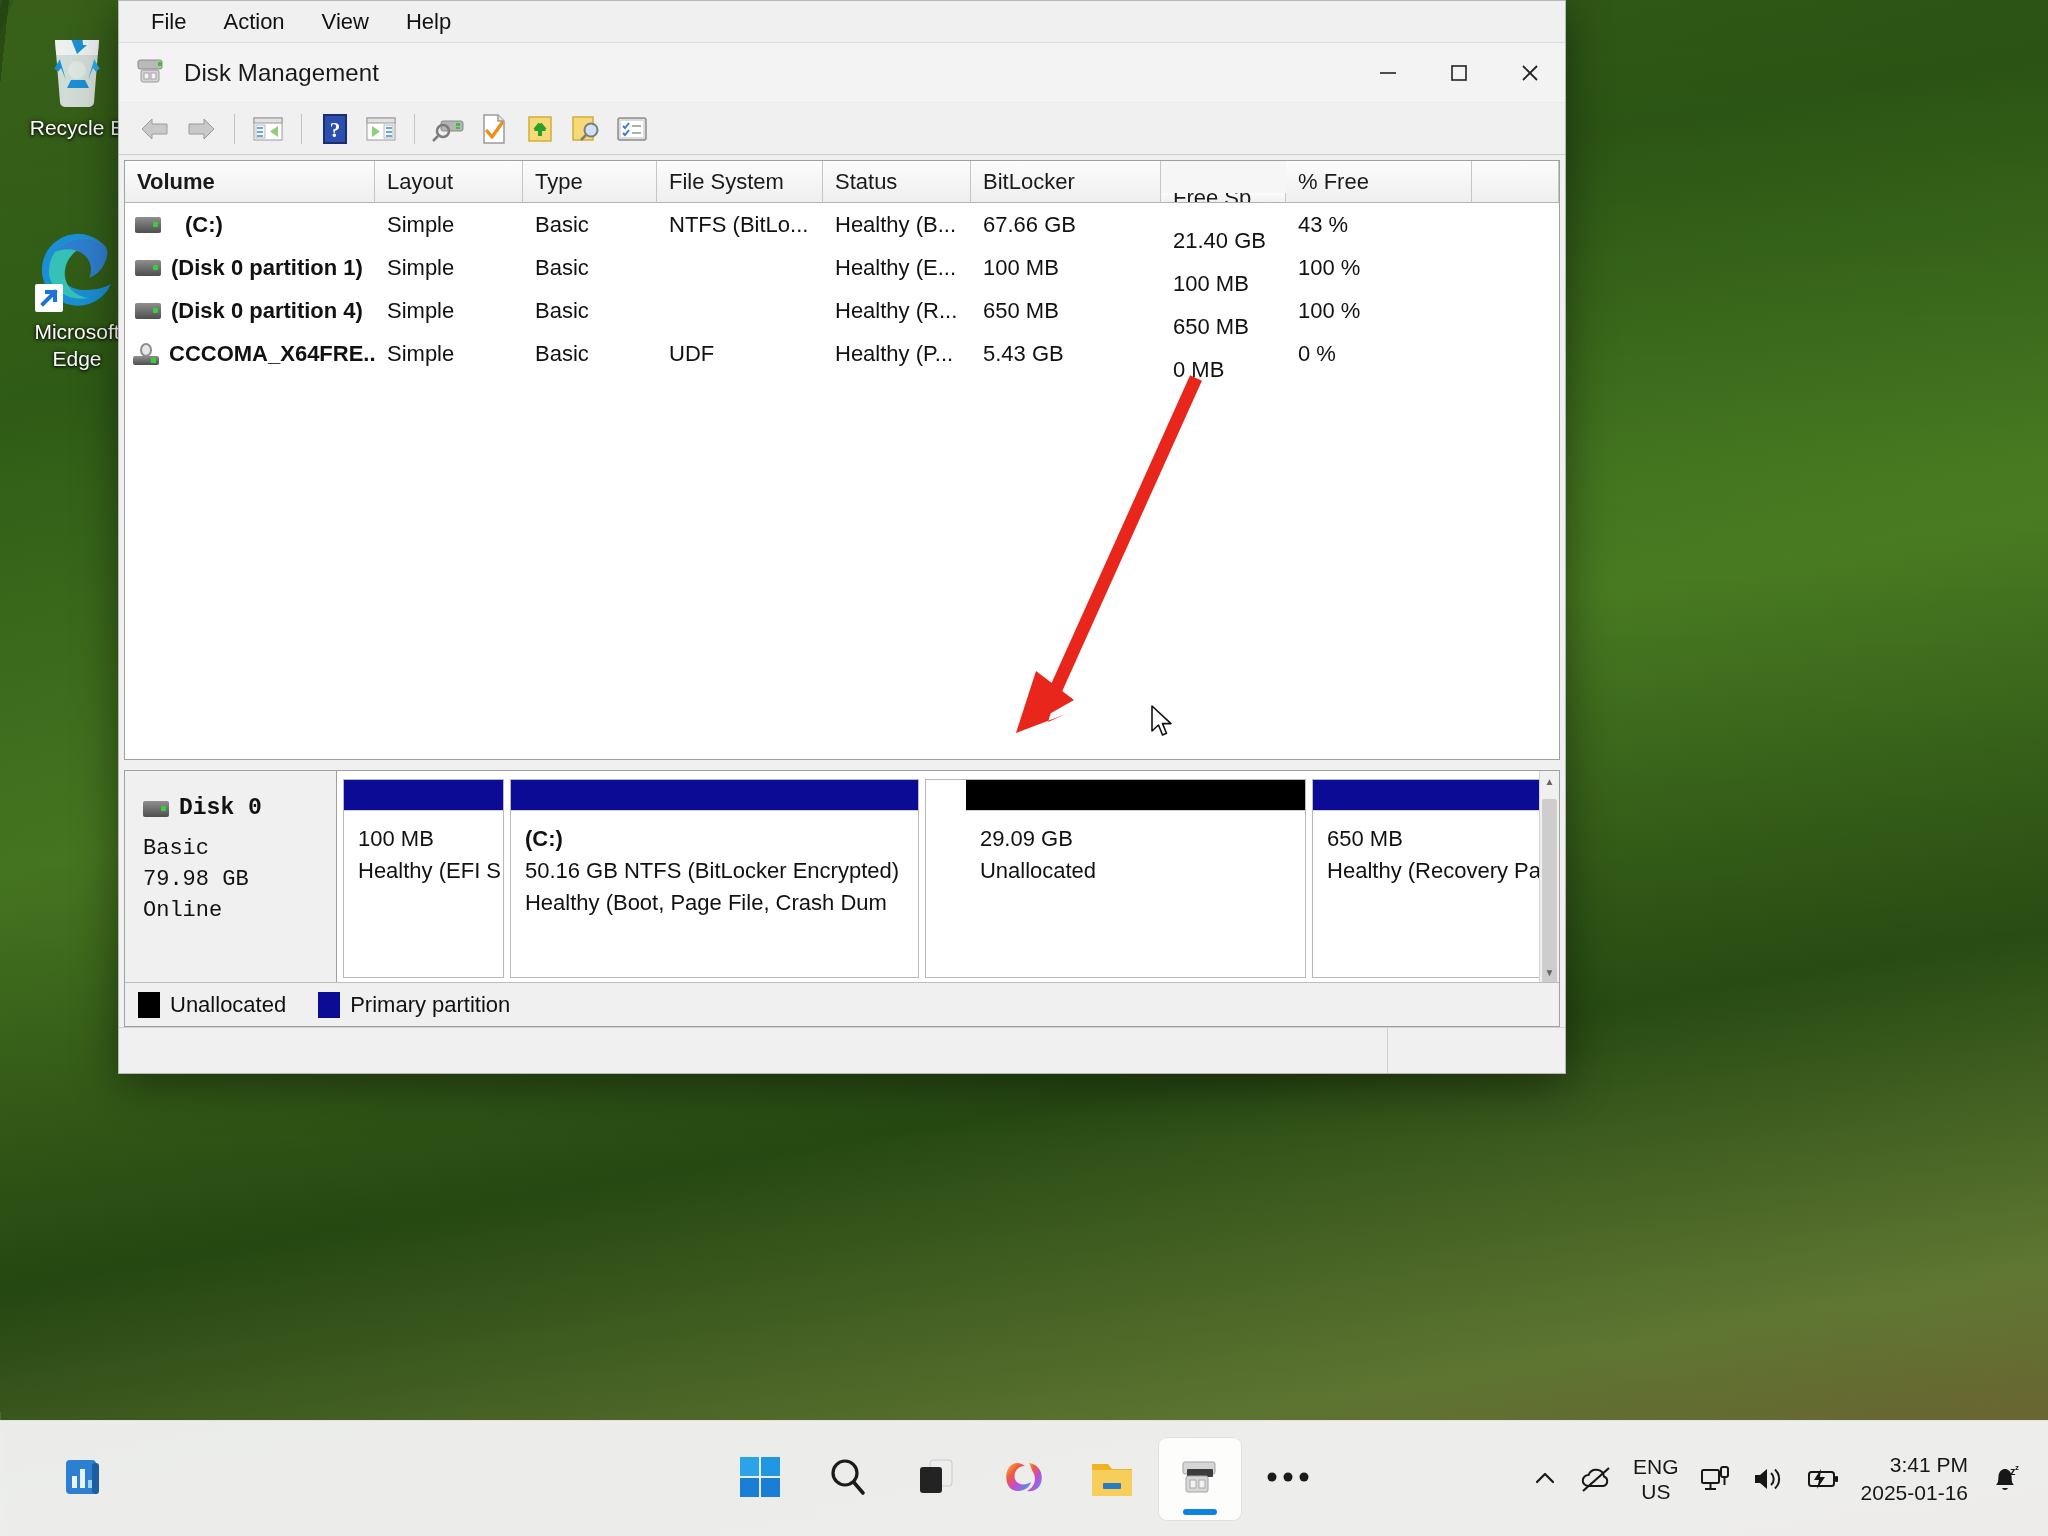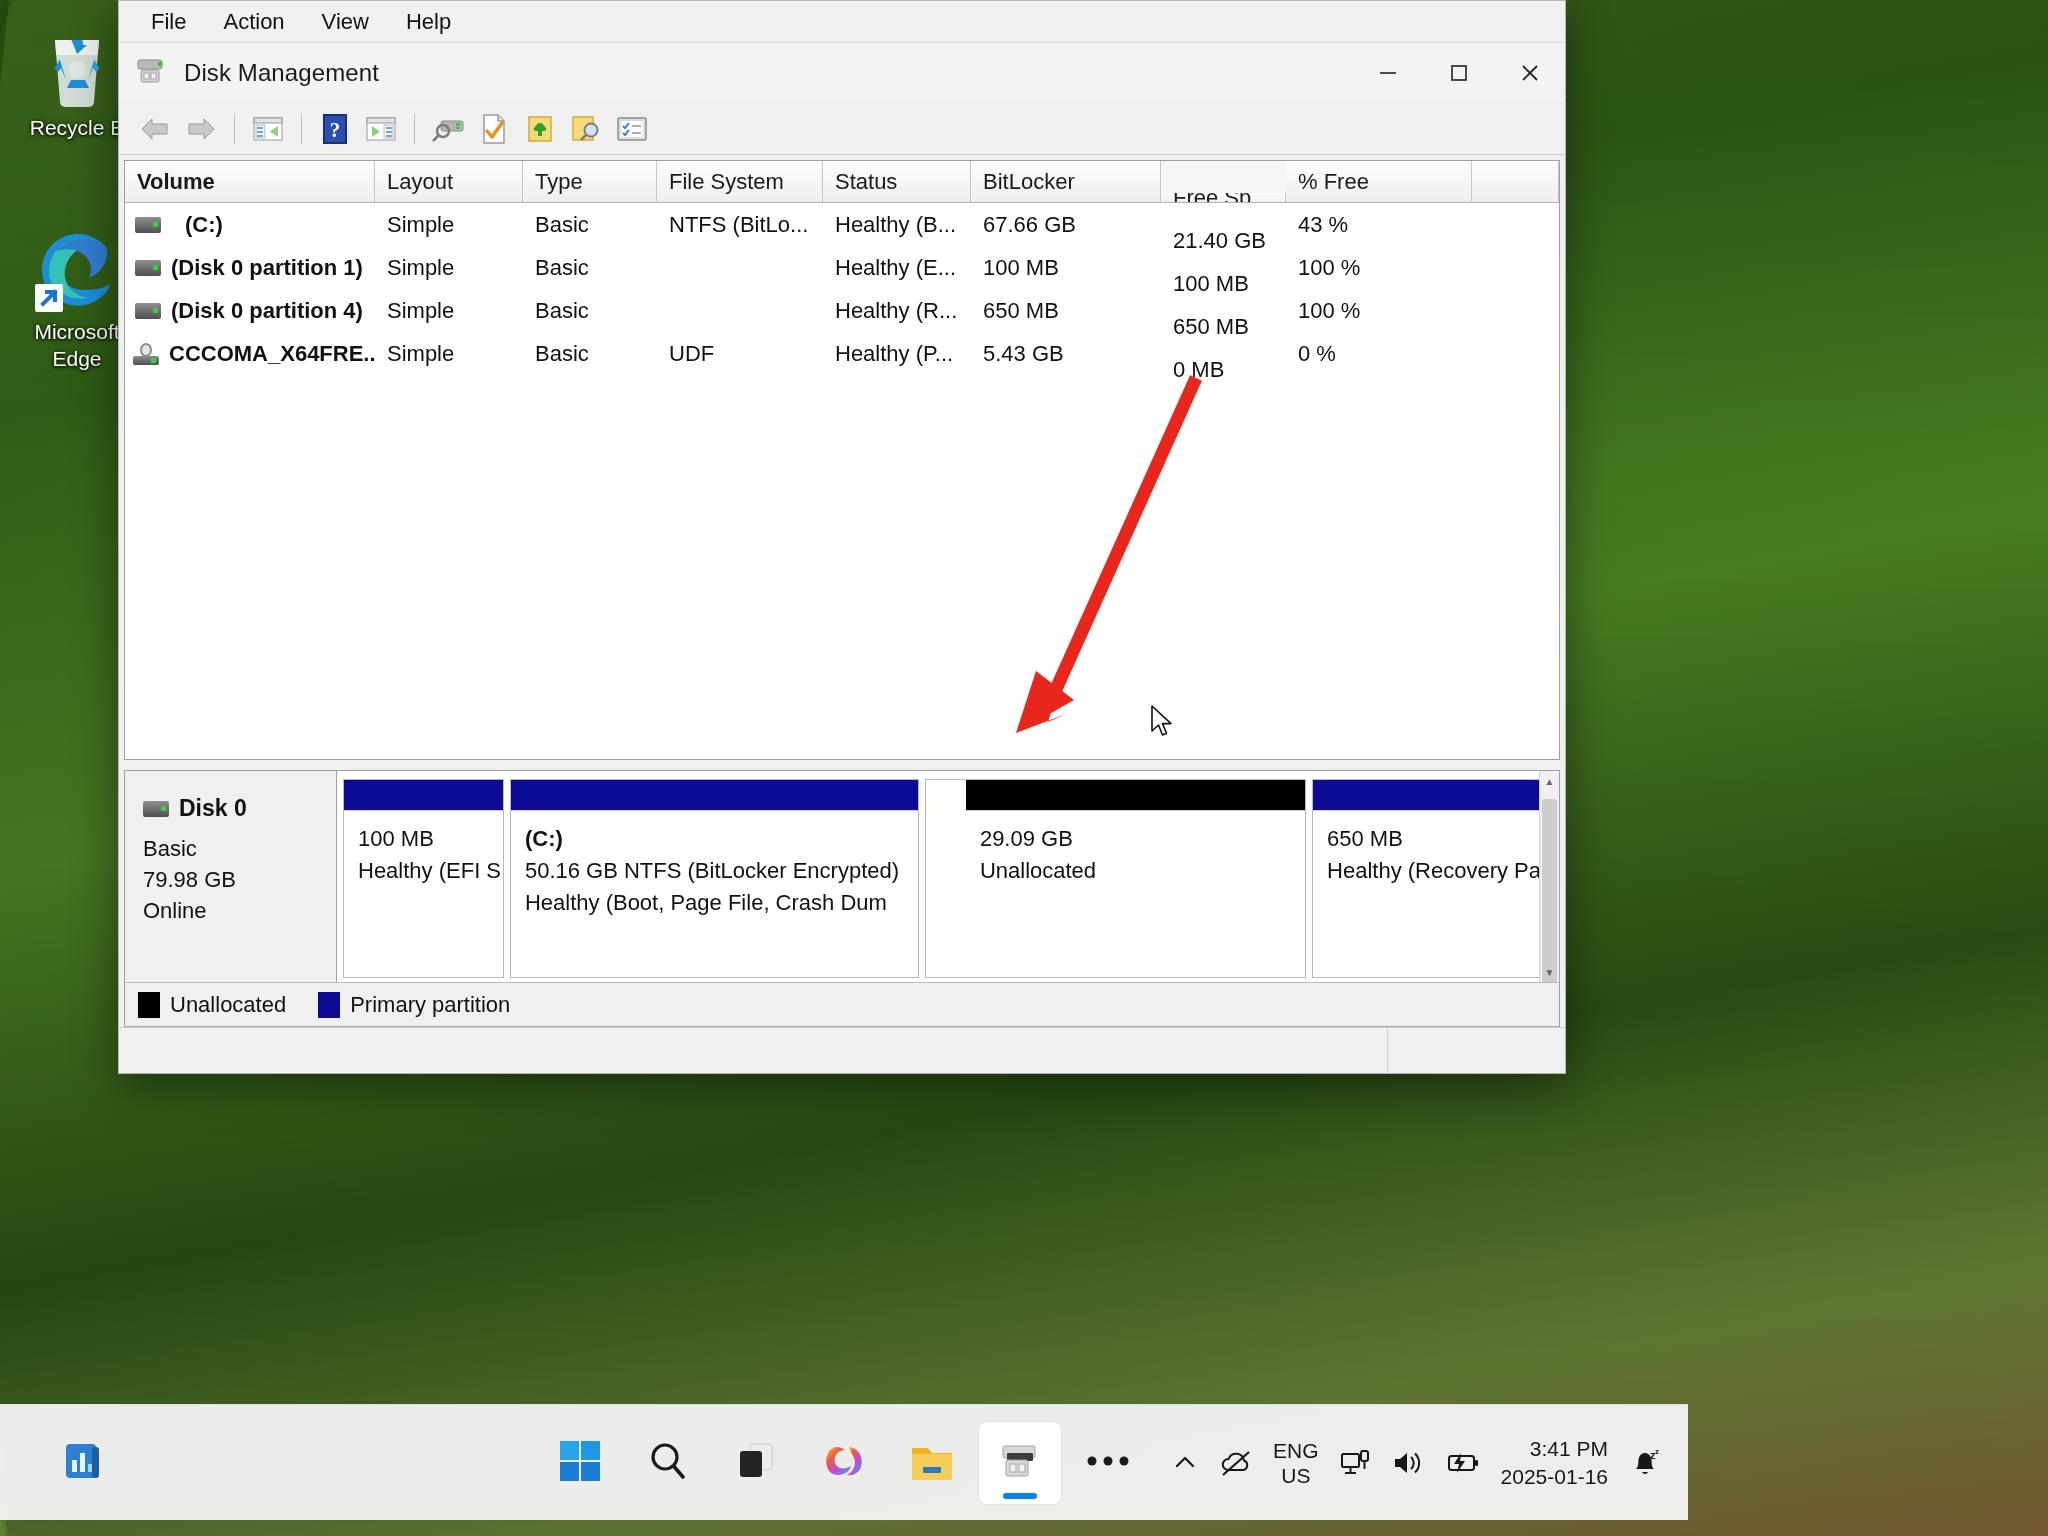--- a/index.html
+++ b/index.html
@@ -169,21 +169,21 @@
     display: flex; flex-direction: column;
   }
   #graph-scroll { flex: 1; position: relative; overflow: hidden; }
 
   .disk-row { display: flex; border-bottom: 1px solid #d6d6d6; }
   .disk-info {
     width: 212px; flex: 0 0 212px;
     background: #f0f0f0;
     border-right: 1px solid #9f9f9f;
     padding: 22px 0 0 18px;
-    font-size: 22px; color: #111; line-height: 31px;
+    font-size: 22px; color: #111; line-height: 31px; font-family: Liberation Mono, monospace;
   }
   .disk-info .dtitle {
     font-weight: bold; font-size: 23px;
     display:flex; align-items:center; gap:10px; margin-bottom: 9px;
   }
   .disk-parts { flex: 1; display: flex; padding: 8px 6px 14px 6px; gap: 6px; background: #fff;}
   .part {
     border: 1px solid #b9b9b9;
     background: #fff;
     display: flex; flex-direction: column;
@@ -244,21 +244,21 @@
   #gscroll .arr.up { top:0; } #gscroll .arr.dn { bottom:0; }
 
   
   #red-arrow { position:absolute; left:0; top:0; width:2048px; height:1536px; pointer-events:none; }
 
   
   #cursor { position:absolute; left:1150px; top:705px; width:26px; height:34px; }
 
   
   #taskbar {
-    position:absolute; left:0; bottom:16px; width:1688px; height:116px;
+    position:absolute; left:0; bottom:0; width:2048px; height:116px;
     background: rgba(243,243,243,0.96);
     border-top: 1px solid #e2e2e2;
     display:flex; align-items:center;
   }
   #tb-left { position:absolute; left:42px; display:flex; align-items:center; }
   #tb-center {
     position:absolute; left:50%; transform: translateX(-50%);
     display:flex; align-items:center; gap: 6px;
   }
   .tbi {

